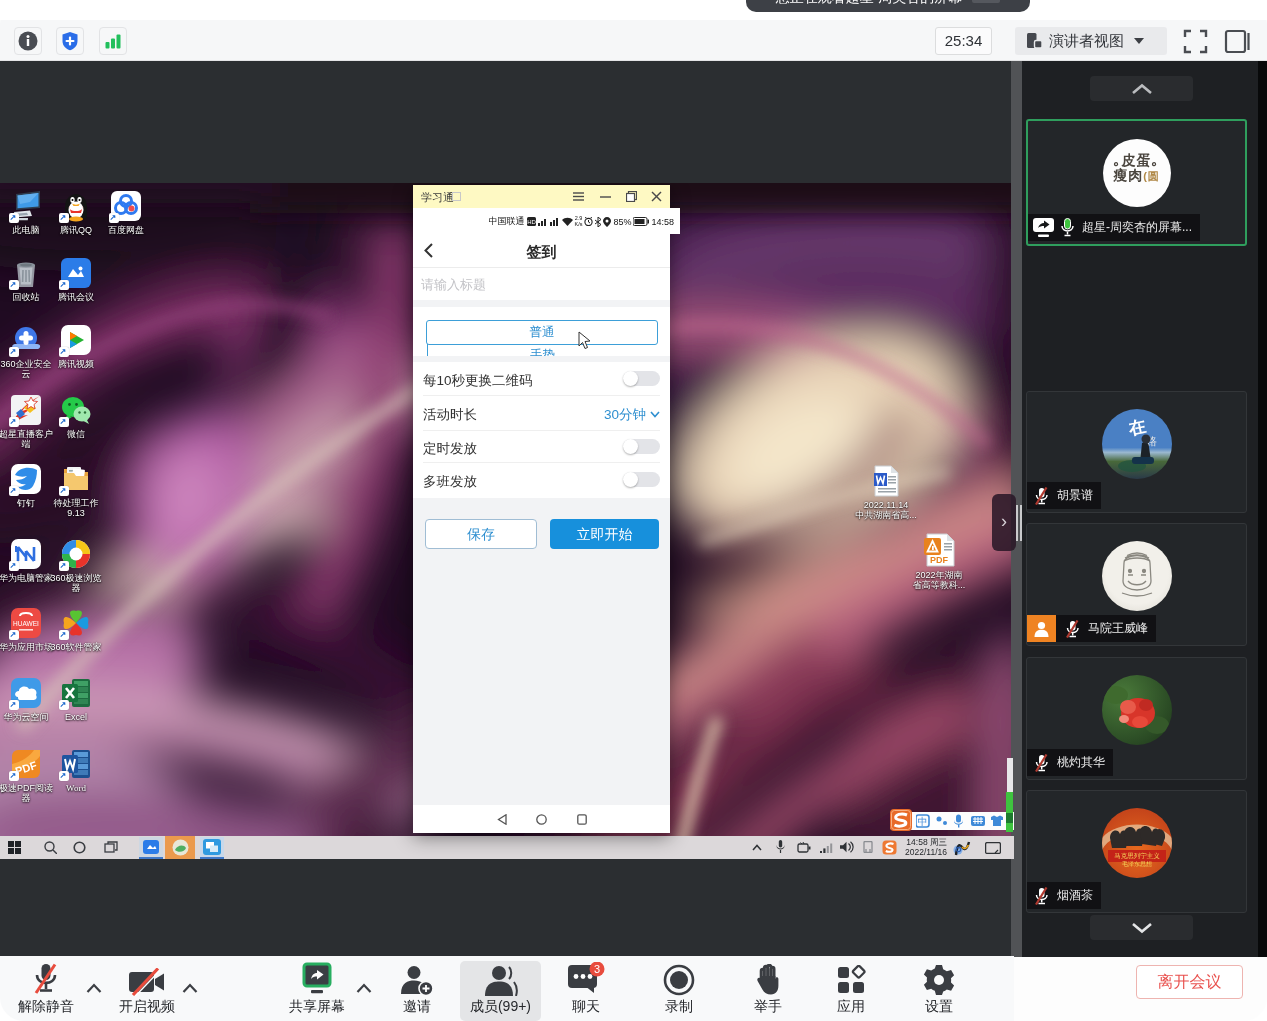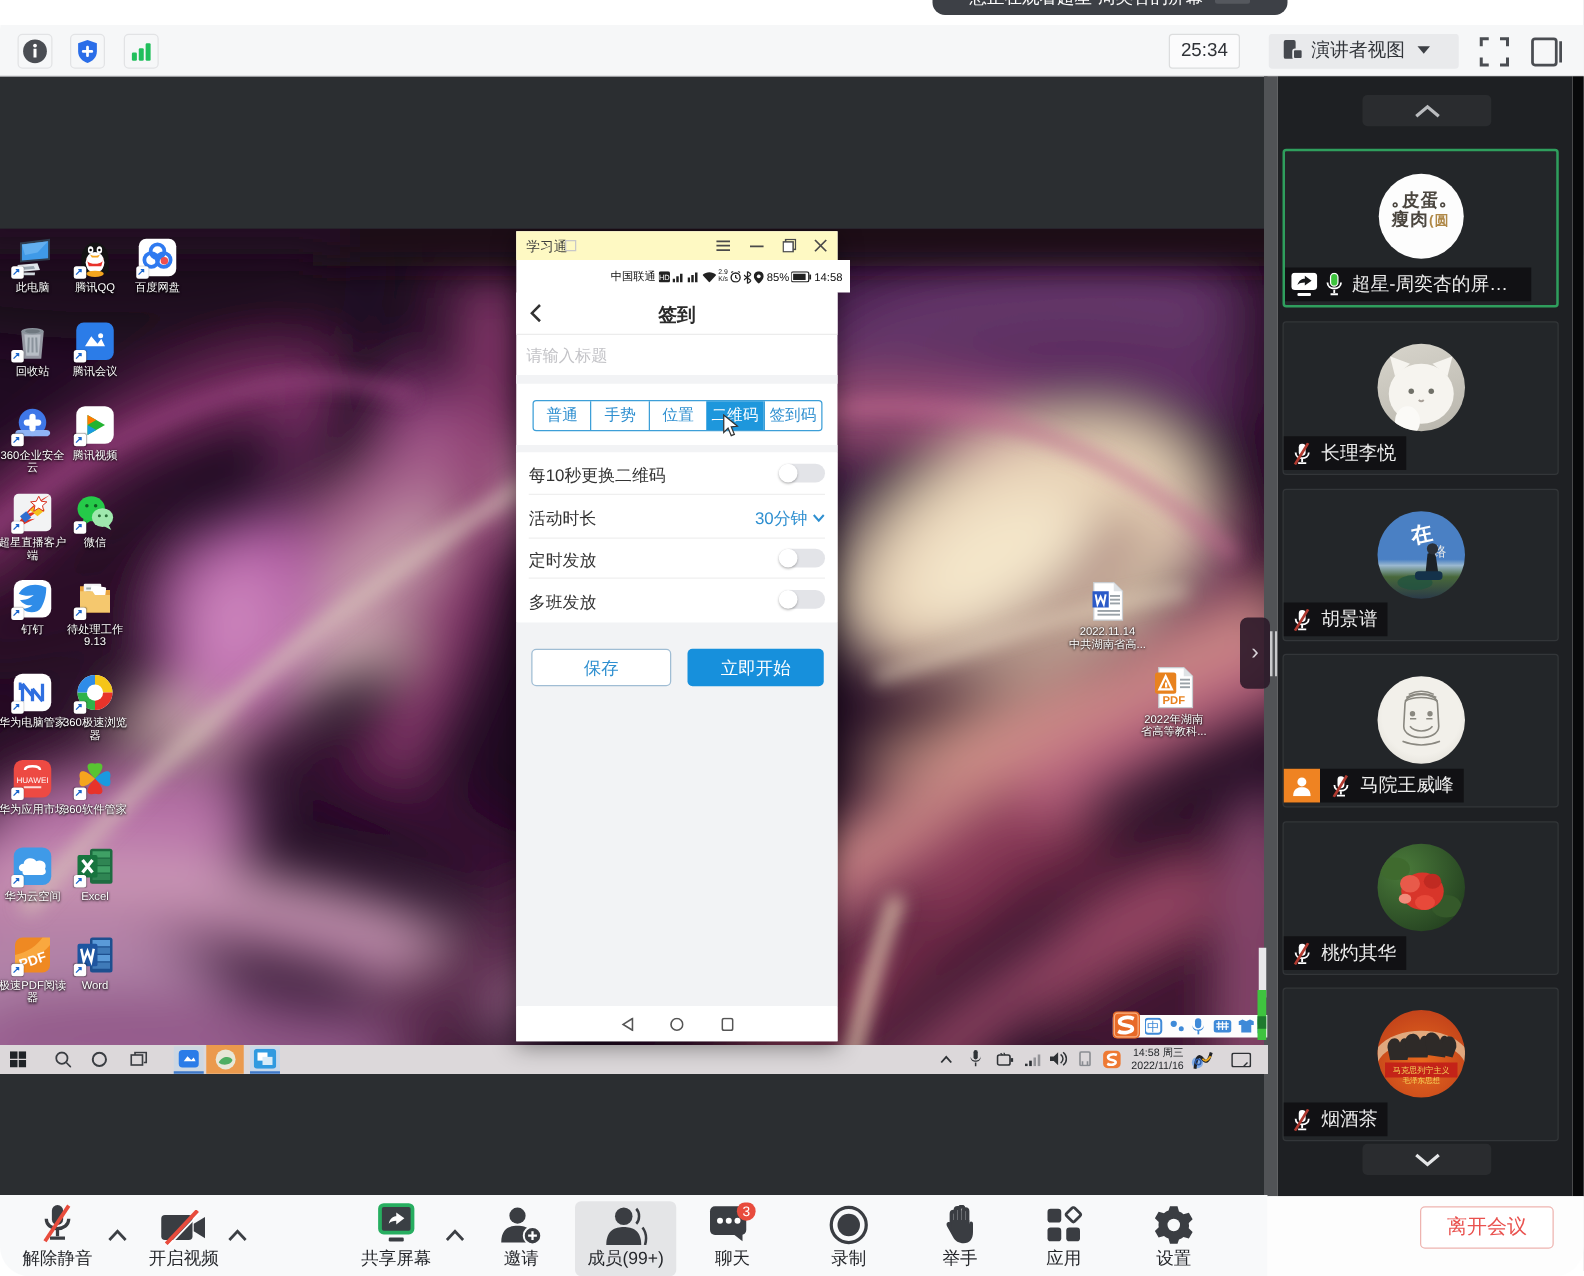--- a/index.html
+++ b/index.html
@@ -56,21 +56,21 @@
 #splitter { position:absolute; left:1011px; top:61px; width:11px; height:896px; background:#515356; }
 #handle { position:absolute; left:992px; top:433px; width:24px; height:57px; background:rgba(42,24,40,.88);
   border-radius:6px; z-index:8; color:#d8d2d8; font-size:18px; text-align:center; line-height:55px; }
 
 
 #sidebar { position:absolute; left:1022px; top:61px; width:236px; height:896px; background:#1e2023; }
 #blackstrip { position:absolute; left:1258px; top:61px; width:9px; height:896px; background:#08090a; }
 .tile { position:absolute; left:4px; width:221px; background:#232629; border:1px solid #333639; border-radius:3px;padding-left:24px; }
 .tile .avatar { position:absolute; left:50%; transform:translateX(-50%); border-radius:50%; overflow:hidden; }
 .tile .nlabel { position:absolute; left:0; bottom:3px; height:27px; background:rgba(13,14,16,.82);
-  color:#ececec; font-size:15px; display:flex; align-items:center; padding:0 8px 0 0; white-space:nowrap; }
+  color:#ececec; font-size:12px; display:flex; align-items:center; padding:0 8px 0 0; white-space:nowrap; }
 .chevbar { position:absolute; left:68px; width:103px; height:25px; background:#2a2c2f; border-radius:4px;
   display:flex; align-items:center; justify-content:center; z-index:9; }
 
 
 #toolbar { position:absolute; left:0; top:956px; width:1014px; height:65px; background:#f8f9fa; z-index:20; }
 #toolbar-right { position:absolute; left:1014px; top:957px; width:253px; height:64px; background:#fdfdfd; z-index:20; }
 .titem { position:absolute; top:4px; text-align:center; color:#26282c; font-size:14px; }
 .titem .tic { height:36px; display:flex; align-items:flex-end; justify-content:center; }
 .titem .tlb { margin-top:3px; line-height:15px; }
 .tcaret { position:absolute; top:27px; color:#3c3f44; }
@@ -417,21 +417,21 @@
       <div class="dicon" style="left:-7px;top:565px;">
           <div class="ic">
         <svg width="32" height="32" viewBox="0 0 32 32">
               <rect x="2" y="2" width="28" height="28" rx="6" fill="#ef8922"></rect>
               <path d="M2 16 C12 14 20 8 24 2 L30 2 L30 8 C24 16 12 20 2 24 Z" fill="#f9a83f"></path>
               <text x="16" y="24" font-size="11" fill="#fff" text-anchor="middle" font-family="Liberation Sans" font-weight="bold" transform="rotate(-18 16 20)">PDF</text>
             </svg>
         <span class="sc"></span></div>
           <div class="lbl">极速PDF阅读<br>器</div>
         </div>
-      <div class="dicon" style="left:43px;top:565px;">
+      <div class="dicon" style="left:43px;top:565px;font-family:Liberation Serif, serif;">
           <div class="ic">
         <svg width="32" height="32" viewBox="0 0 32 32">
               <rect x="12" y="2" width="18" height="28" rx="2" fill="#1d4f8f"></rect>
               <rect x="14" y="4" width="14" height="5" fill="#5a9ad8"></rect>
               <rect x="14" y="10" width="14" height="5" fill="#3f7ab8"></rect>
               <rect x="14" y="16" width="14" height="5" fill="#5a9ad8"></rect>
               <rect x="14" y="22" width="14" height="5" fill="#3f7ab8"></rect>
               <rect x="2" y="7" width="16" height="18" rx="1.5" fill="#1e55a0"></rect>
               <path d="M5 11 L7 21 L10 13 L13 21 L15 11" stroke="#fff" stroke-width="2" fill="none"></path>
             </svg>
@@ -538,21 +538,21 @@
         <div class="abs" style="left:0;top:49px;width:257px;height:33px;background:#fff;">
           <svg class="abs" style="left:11px;top:9px;" width="9" height="15" viewBox="0 0 9 15" fill="none" stroke="#333" stroke-width="2">
               <path d="M8 1 L1.5 7.5 L8 14"></path>
             </svg>
           <div style="text-align:center;font-size:15px;font-weight:bold;color:#2b2b2b;padding-top:9px;">签到</div>
         </div>
         <div class="abs" style="left:0;top:82px;width:257px;height:1px;background:#ececec;"></div>
         <div class="abs" style="left:8px;top:91px;font-size:13px;color:#c3c3c7;">请输入标题</div>
         <div class="abs" style="left:0;top:115px;width:257px;height:7px;background:#f2f3f5;"></div>
 
-        <div class="abs" style="left:13px;top:135px;width:232px;height:25px;border:1px solid #3d9fd8;border-radius:3px;display:flex;background:#fff;">
+        <div class="abs" style="left:13px;top:135px;width:232px;height:25px;border:1px solid #3d9fd8;border-radius:3px;display:flex;background:#fff;flex-direction:column;">
           <div style="flex:1;text-align:center;font-size:12.5px;color:#2e8fd0;line-height:23px;">普通</div>
           <div style="flex:1;text-align:center;font-size:12.5px;color:#2e8fd0;line-height:23px;border-left:1px solid #3d9fd8;">手势</div>
           <div style="flex:1;text-align:center;font-size:12.5px;color:#2e8fd0;line-height:23px;border-left:1px solid #3d9fd8;">位置</div>
           <div style="flex:1;text-align:center;font-size:12.5px;color:#fff;line-height:23px;background:#1e97dc;">二维码</div>
           <div style="flex:1;text-align:center;font-size:12.5px;color:#2e8fd0;line-height:23px;border-left:1px solid #3d9fd8;">签到码</div>
         </div>
         <svg class="abs" style="left:165px;top:146px;z-index:3;" width="13" height="19" viewBox="0 0 13 19">
             <path d="M1 1 L1 15 L4.5 11.5 L7 17.5 L9.5 16.5 L7 10.5 L12 10 Z" fill="#fff" stroke="#333" stroke-width="1"></path>
           </svg>
         <div class="abs" style="left:0;top:171px;width:257px;height:6px;background:#f2f3f5;"></div>
@@ -732,40 +732,20 @@
           </svg>
         <svg style="margin-right:7px;" width="15" height="19" viewBox="0 0 15 19">
             <rect x="4.5" y="0.5" width="6" height="10.5" rx="3" fill="#3ec43e" stroke="#fff" stroke-width="1"></rect>
             <path d="M2 8 C2 14.5 13 14.5 13 8" stroke="#fff" stroke-width="1.5" fill="none"></path>
             <line x1="7.5" y1="14" x2="7.5" y2="16.5" stroke="#fff" stroke-width="1.5"></line>
             <line x1="4.5" y1="17.5" x2="10.5" y2="17.5" stroke="#fff" stroke-width="1.5"></line>
           </svg>
         <span style="overflow:hidden;text-overflow:ellipsis;">超星-周奕杏的屏幕...</span>
       </div>
     </div>
-    <div class="tile" style="top:196px;height:123px;">
-      <div class="avatar" style="top:17px;width:70px;height:70px;background:linear-gradient(160deg,#d8d5cc,#b8b5ac);">
-        <svg width="70" height="70" viewBox="0 0 70 70">
-            <ellipse cx="35" cy="40" rx="26" ry="24" fill="#f6f4ef"></ellipse>
-            <path d="M14 26 L10 10 L26 16 Z" fill="#f6f4ef"></path>
-            <path d="M56 26 L60 10 L44 16 Z" fill="#f6f4ef"></path>
-            <ellipse cx="24" cy="62" rx="10" ry="12" fill="#fbfaf7"></ellipse>
-            <circle cx="27" cy="38" r="2.2" fill="#707068"></circle>
-            <circle cx="43" cy="38" r="2.2" fill="#707068"></circle>
-            <path d="M33 45 Q35 47 37 45" stroke="#a8a098" stroke-width="1.5" fill="none"></path>
-          </svg>
-      </div>
-      <div class="nlabel"><svg style="margin:0 7px 0 6px;" width="17" height="18" viewBox="0 0 17 18">
-            <rect x="6" y="1" width="5.5" height="9.5" rx="2.7" fill="#fff"></rect>
-            <path d="M3.5 8 C3.5 14 14 14 14 8" stroke="#fff" stroke-width="1.5" fill="none"></path>
-            <line x1="8.7" y1="13" x2="8.7" y2="15.5" stroke="#fff" stroke-width="1.5"></line>
-            <line x1="5.5" y1="16.5" x2="12" y2="16.5" stroke="#fff" stroke-width="1.5"></line>
-            <line x1="13.5" y1="0.5" x2="3" y2="17.5" stroke="#b03a30" stroke-width="2.2"></line>
-          </svg>长理李悦</div>
-    </div>
     <div class="tile" style="top:330px;height:122px;">
       <div class="avatar" style="top:17px;width:70px;height:70px;background:linear-gradient(180deg,#4a80c4 55%,#9ab8d0 62%,#48683a 75%,#2a3a48 100%);">
         <svg width="70" height="70" viewBox="0 0 70 70">
             <text x="27" y="26" font-size="17" fill="#fff" font-weight="bold" font-family="Liberation Sans" transform="rotate(-12 27 20)">在</text>
             <text x="44" y="36" font-size="11" fill="#e8e8e8" font-family="Liberation Sans">路</text>
             <ellipse cx="30" cy="57" rx="14" ry="6" fill="#22543e" opacity=".8"></ellipse>
             <path d="M40 34 C44 32 47 34 47 38 L49 52 L38 54 Z" fill="#1c2228"></path>
             <circle cx="44" cy="30" r="4.5" fill="#2a3038"></circle>
             <rect x="30" y="48" width="22" height="7" rx="3" fill="#14324a"></rect>
           </svg>

